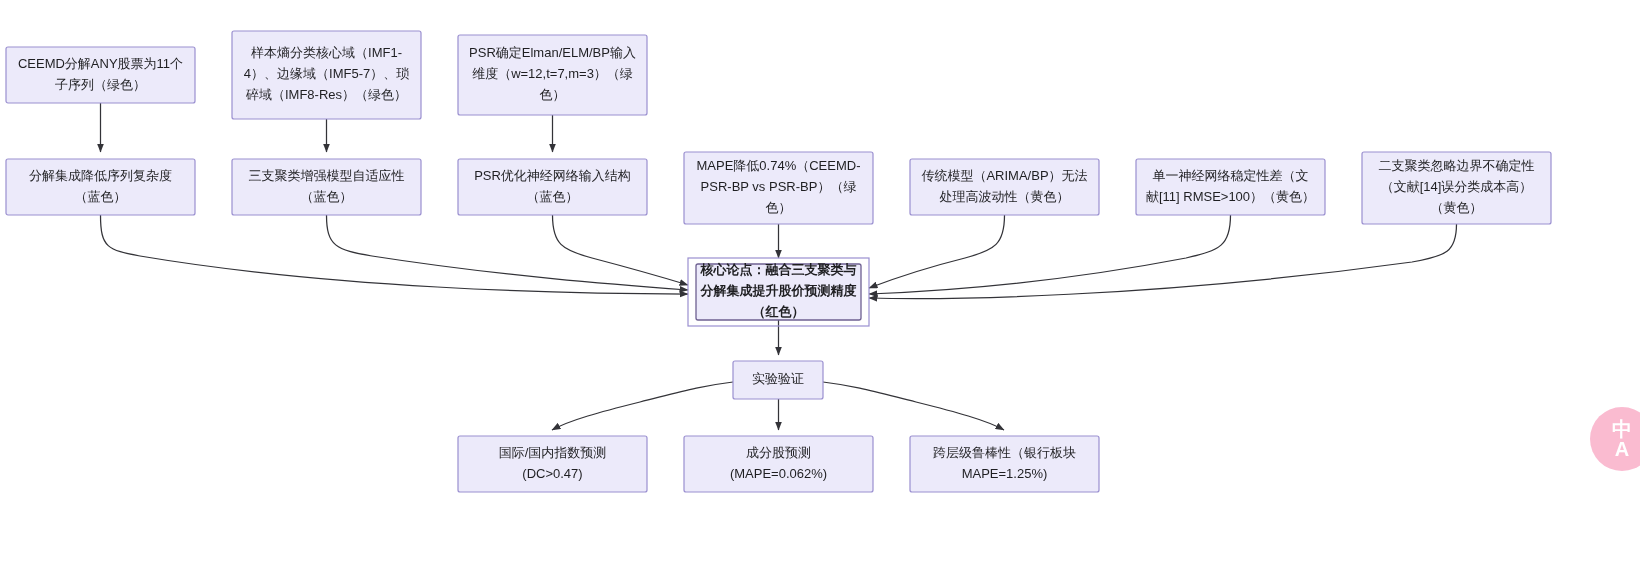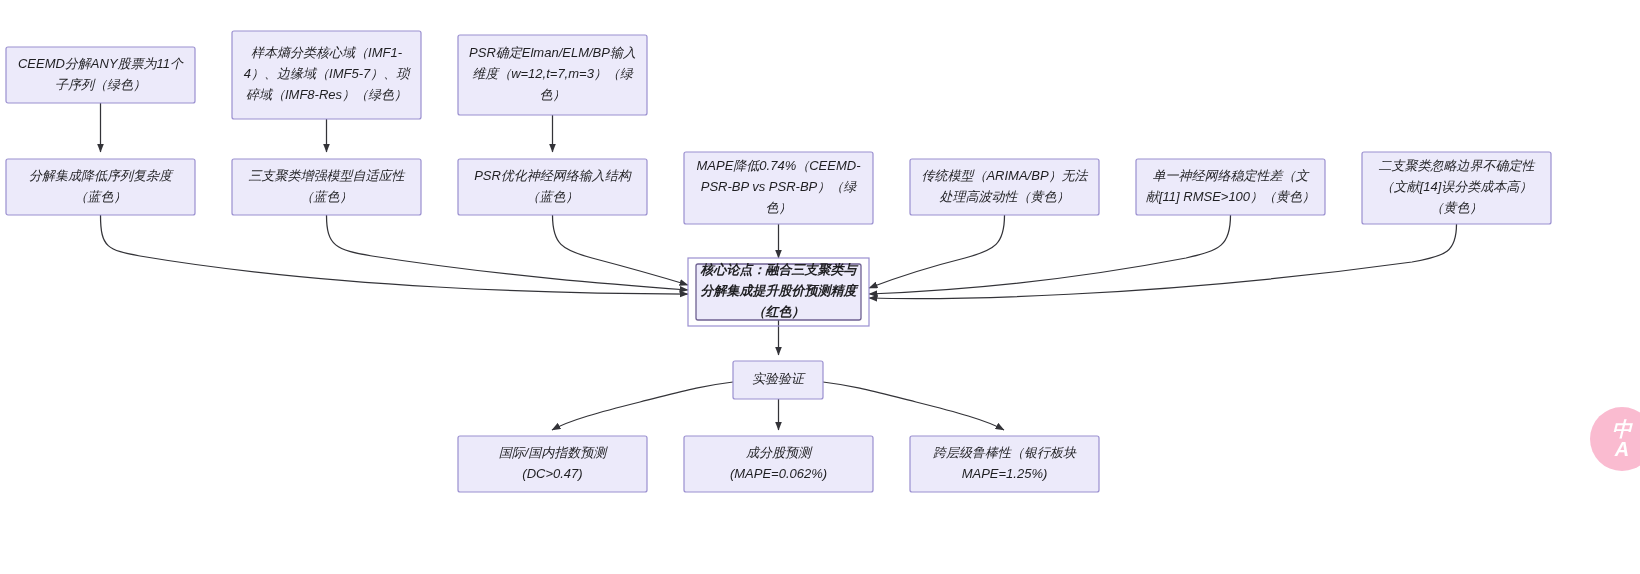--- a/index.html
+++ b/index.html
@@ -12,21 +12,20 @@
     height: 574px;
     position: relative;
     overflow: hidden;
     font-family: "Liberation Sans", "DejaVu Sans", sans-serif;
   }
   #flow-root {
     position: absolute;
     left: 0; top: 0;
     width: 1640px;
     height: 473px;
-    font-style: italic;
   }
   svg.flow-svg {
     display: block;
     width: 1640px;
     height: 574px;
   }
   .node-rect {
     fill: #ECEAFA;
     stroke: #9A8FD0;
     stroke-width: 1.2;

